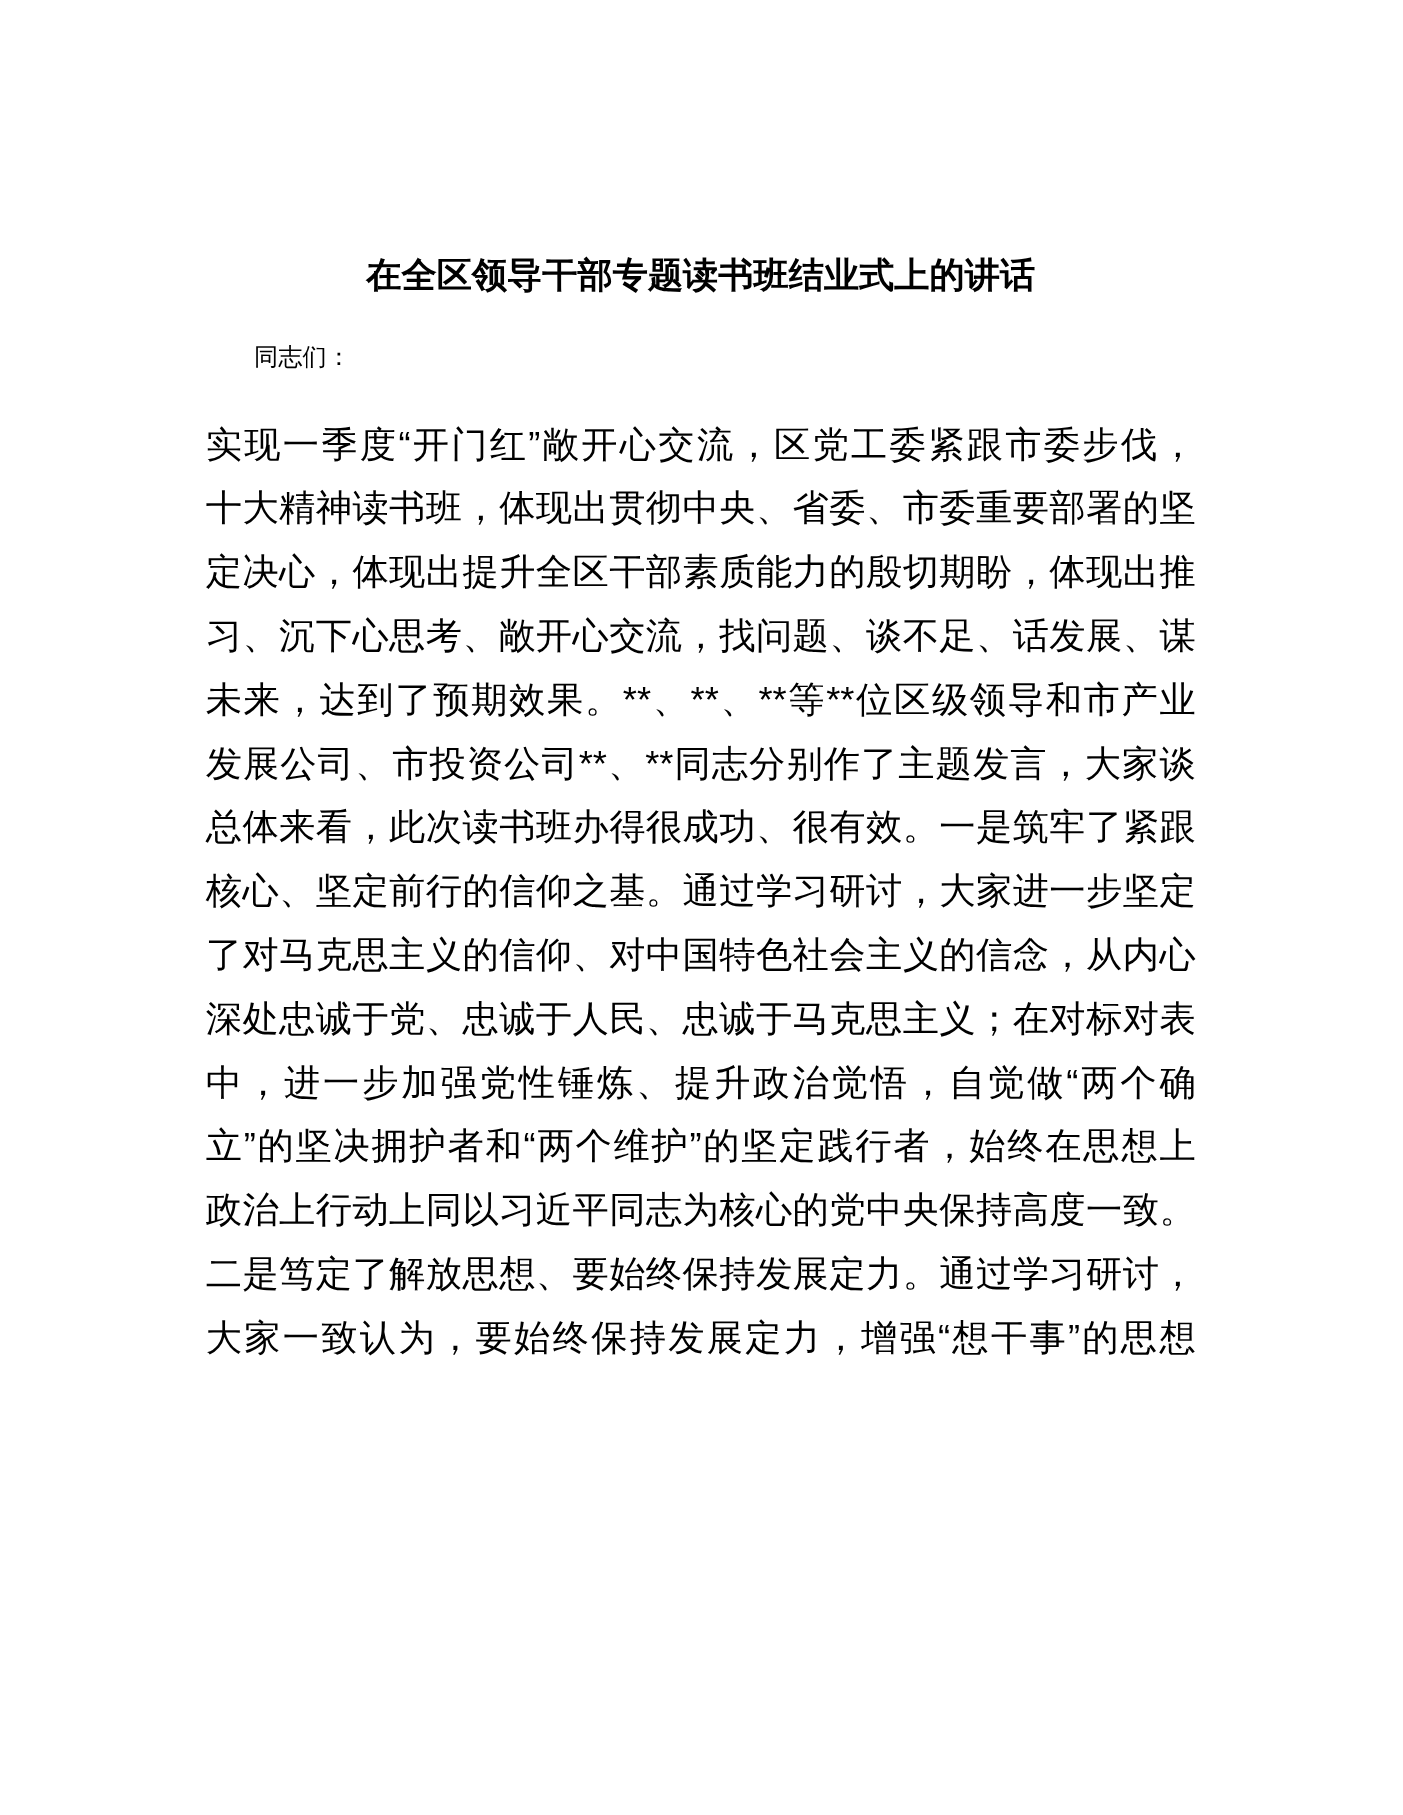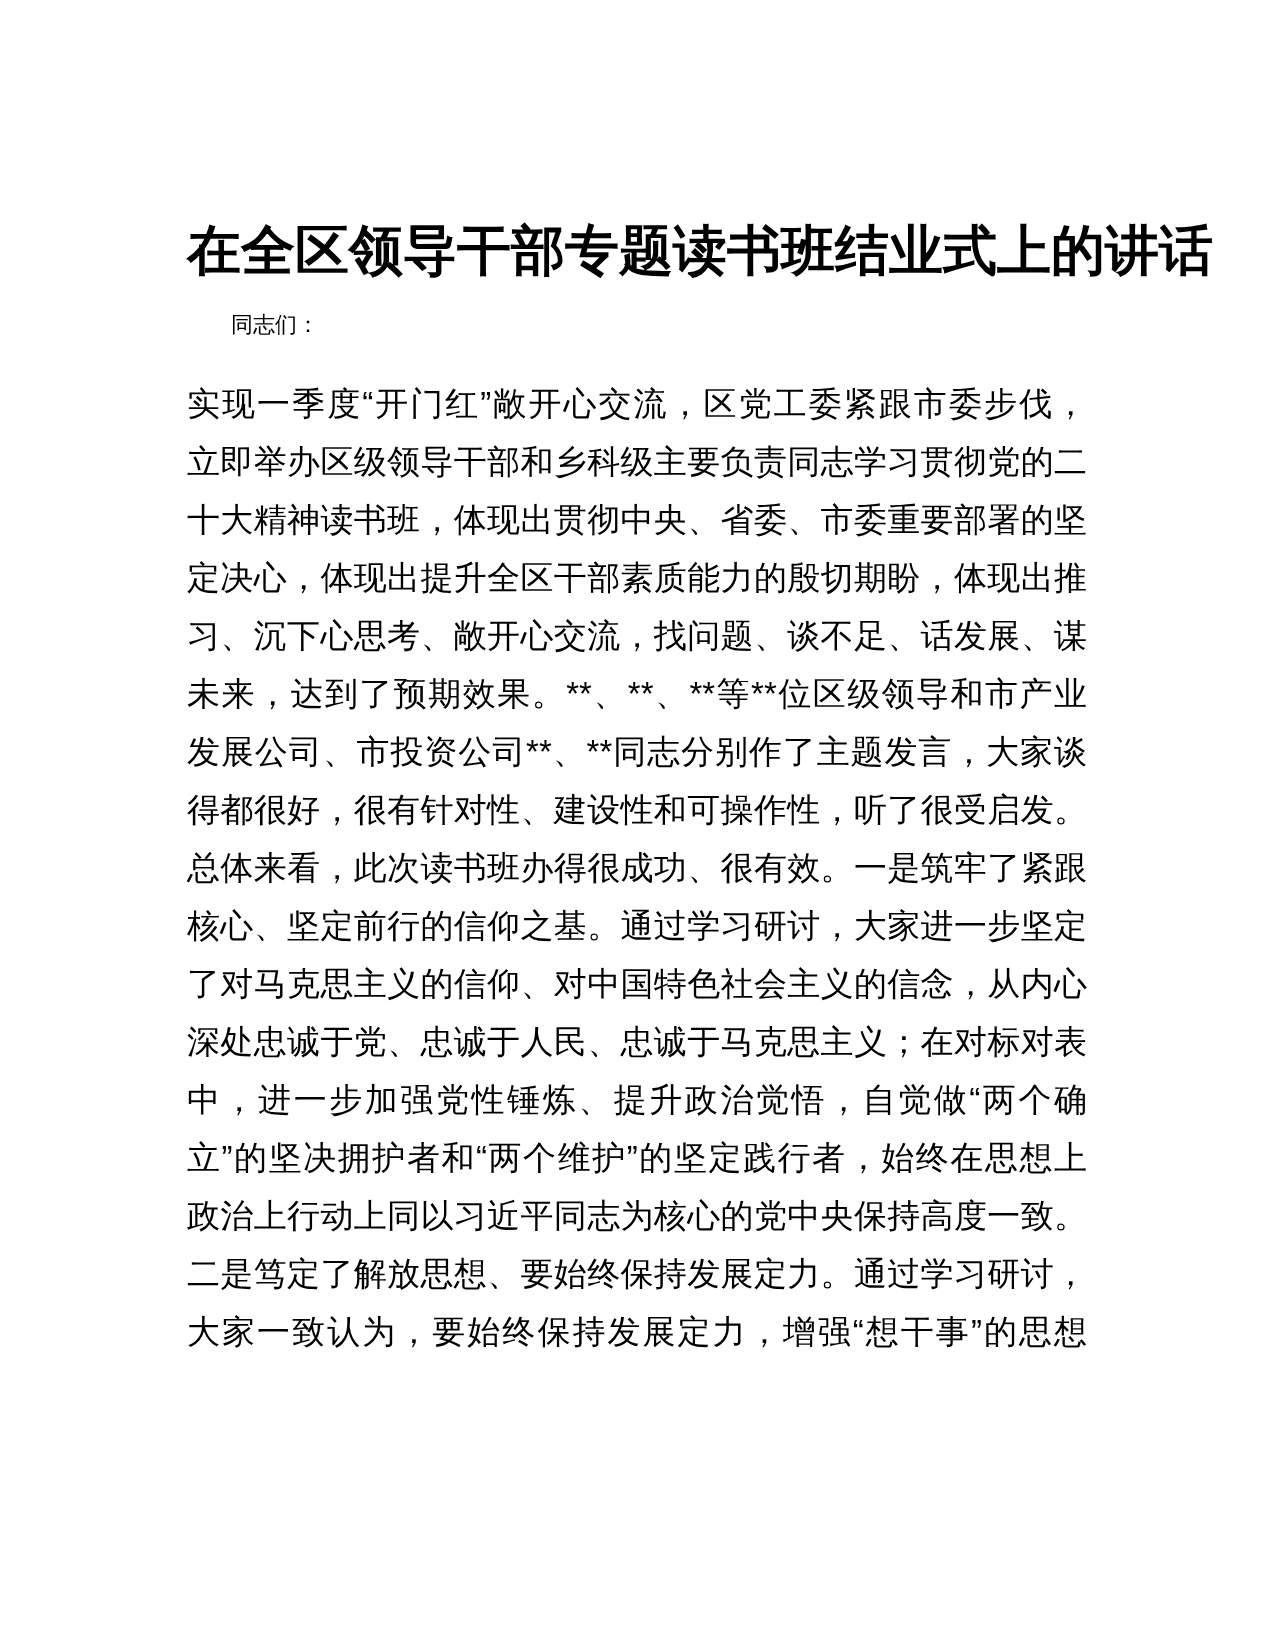--- a/index.html
+++ b/index.html
@@ -13,21 +13,21 @@
     height: 1650px;
     background: #ffffff;
     color: #000000;
     box-sizing: border-box;
     padding: 220px 188px 0 187px;
     font-family: "Liberation Sans", sans-serif;
     overflow: hidden;
   }
   .title {
     margin: 0;
-    font-size: 54px;
+    font-size: 32px;
     line-height: 60px;
     font-weight: 700;
     text-align: center;
     letter-spacing: 0;
     white-space: nowrap;
   }
   .salutation {
     margin: 16px 0 0 0;
     font-size: 22px;
     line-height: 58px;
@@ -49,27 +49,25 @@
   }
 </style>
 </head>
 <body>
 
 <div class="page" style="background: rgb(255, 255, 255); color: rgb(0, 0, 0);">
   <h1 class="title">在全区领导干部专题读书班结业式上的讲话</h1>
   <p class="salutation">同志们：</p>
   <div class="paragraph">
       <div class="line">实现一季度“开门红”敞开心交流，区党工委紧跟市委步伐，</div>
-      <div class="line">立即举办区级领导干部和乡科级主要负责同志学习贯彻党的二</div>
       <div class="line">十大精神读书班，体现出贯彻中央、省委、市委重要部署的坚</div>
       <div class="line">定决心，体现出提升全区干部素质能力的殷切期盼，体现出推</div>
       <div class="line">习、沉下心思考、敞开心交流，找问题、谈不足、话发展、谋</div>
       <div class="line">未来，达到了预期效果。**、**、**等**位区级领导和市产业</div>
       <div class="line">发展公司、市投资公司**、**同志分别作了主题发言，大家谈</div>
-      <div class="line">得都很好，很有针对性、建设性和可操作性，听了很受启发。</div>
       <div class="line">总体来看，此次读书班办得很成功、很有效。一是筑牢了紧跟</div>
       <div class="line">核心、坚定前行的信仰之基。通过学习研讨，大家进一步坚定</div>
       <div class="line">了对马克思主义的信仰、对中国特色社会主义的信念，从内心</div>
       <div class="line">深处忠诚于党、忠诚于人民、忠诚于马克思主义；在对标对表</div>
       <div class="line">中，进一步加强党性锤炼、提升政治觉悟，自觉做“两个确</div>
       <div class="line">立”的坚决拥护者和“两个维护”的坚定践行者，始终在思想上</div>
       <div class="line">政治上行动上同以习近平同志为核心的党中央保持高度一致。</div>
       <div class="line">二是笃定了解放思想、要始终保持发展定力。通过学习研讨，</div>
       <div class="line">大家一致认为，要始终保持发展定力，增强“想干事”的思想</div>
     </div>

